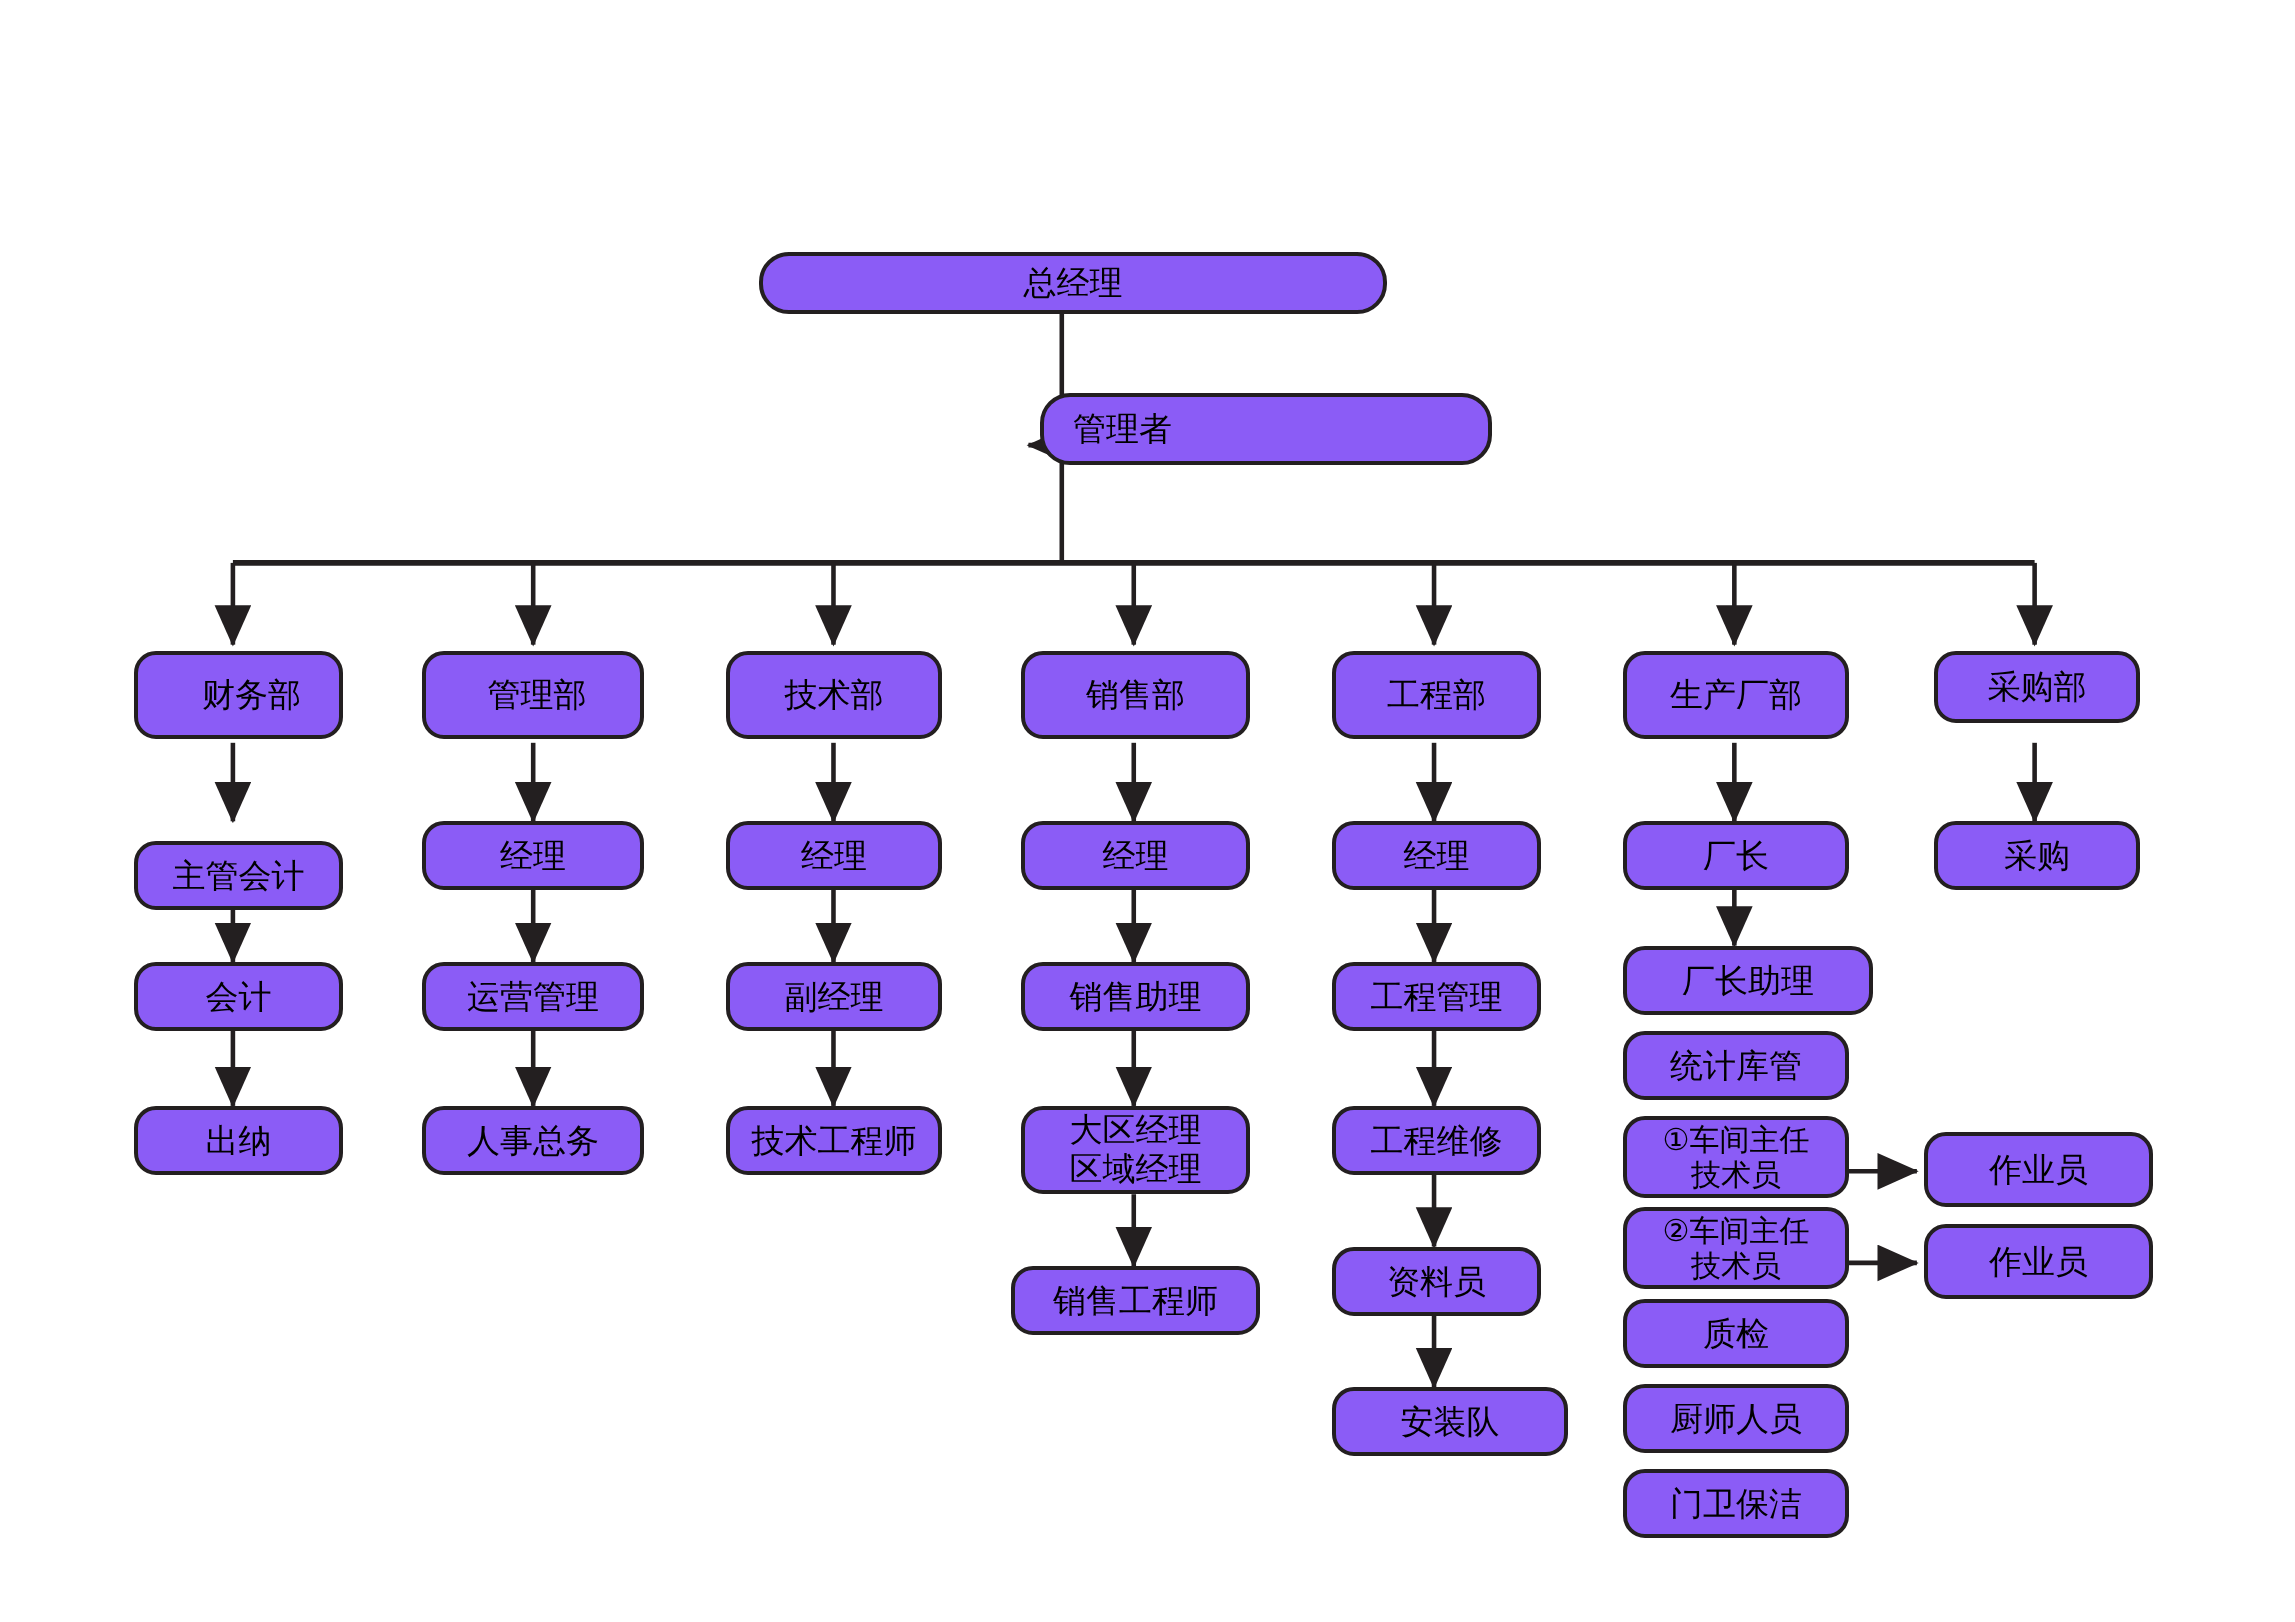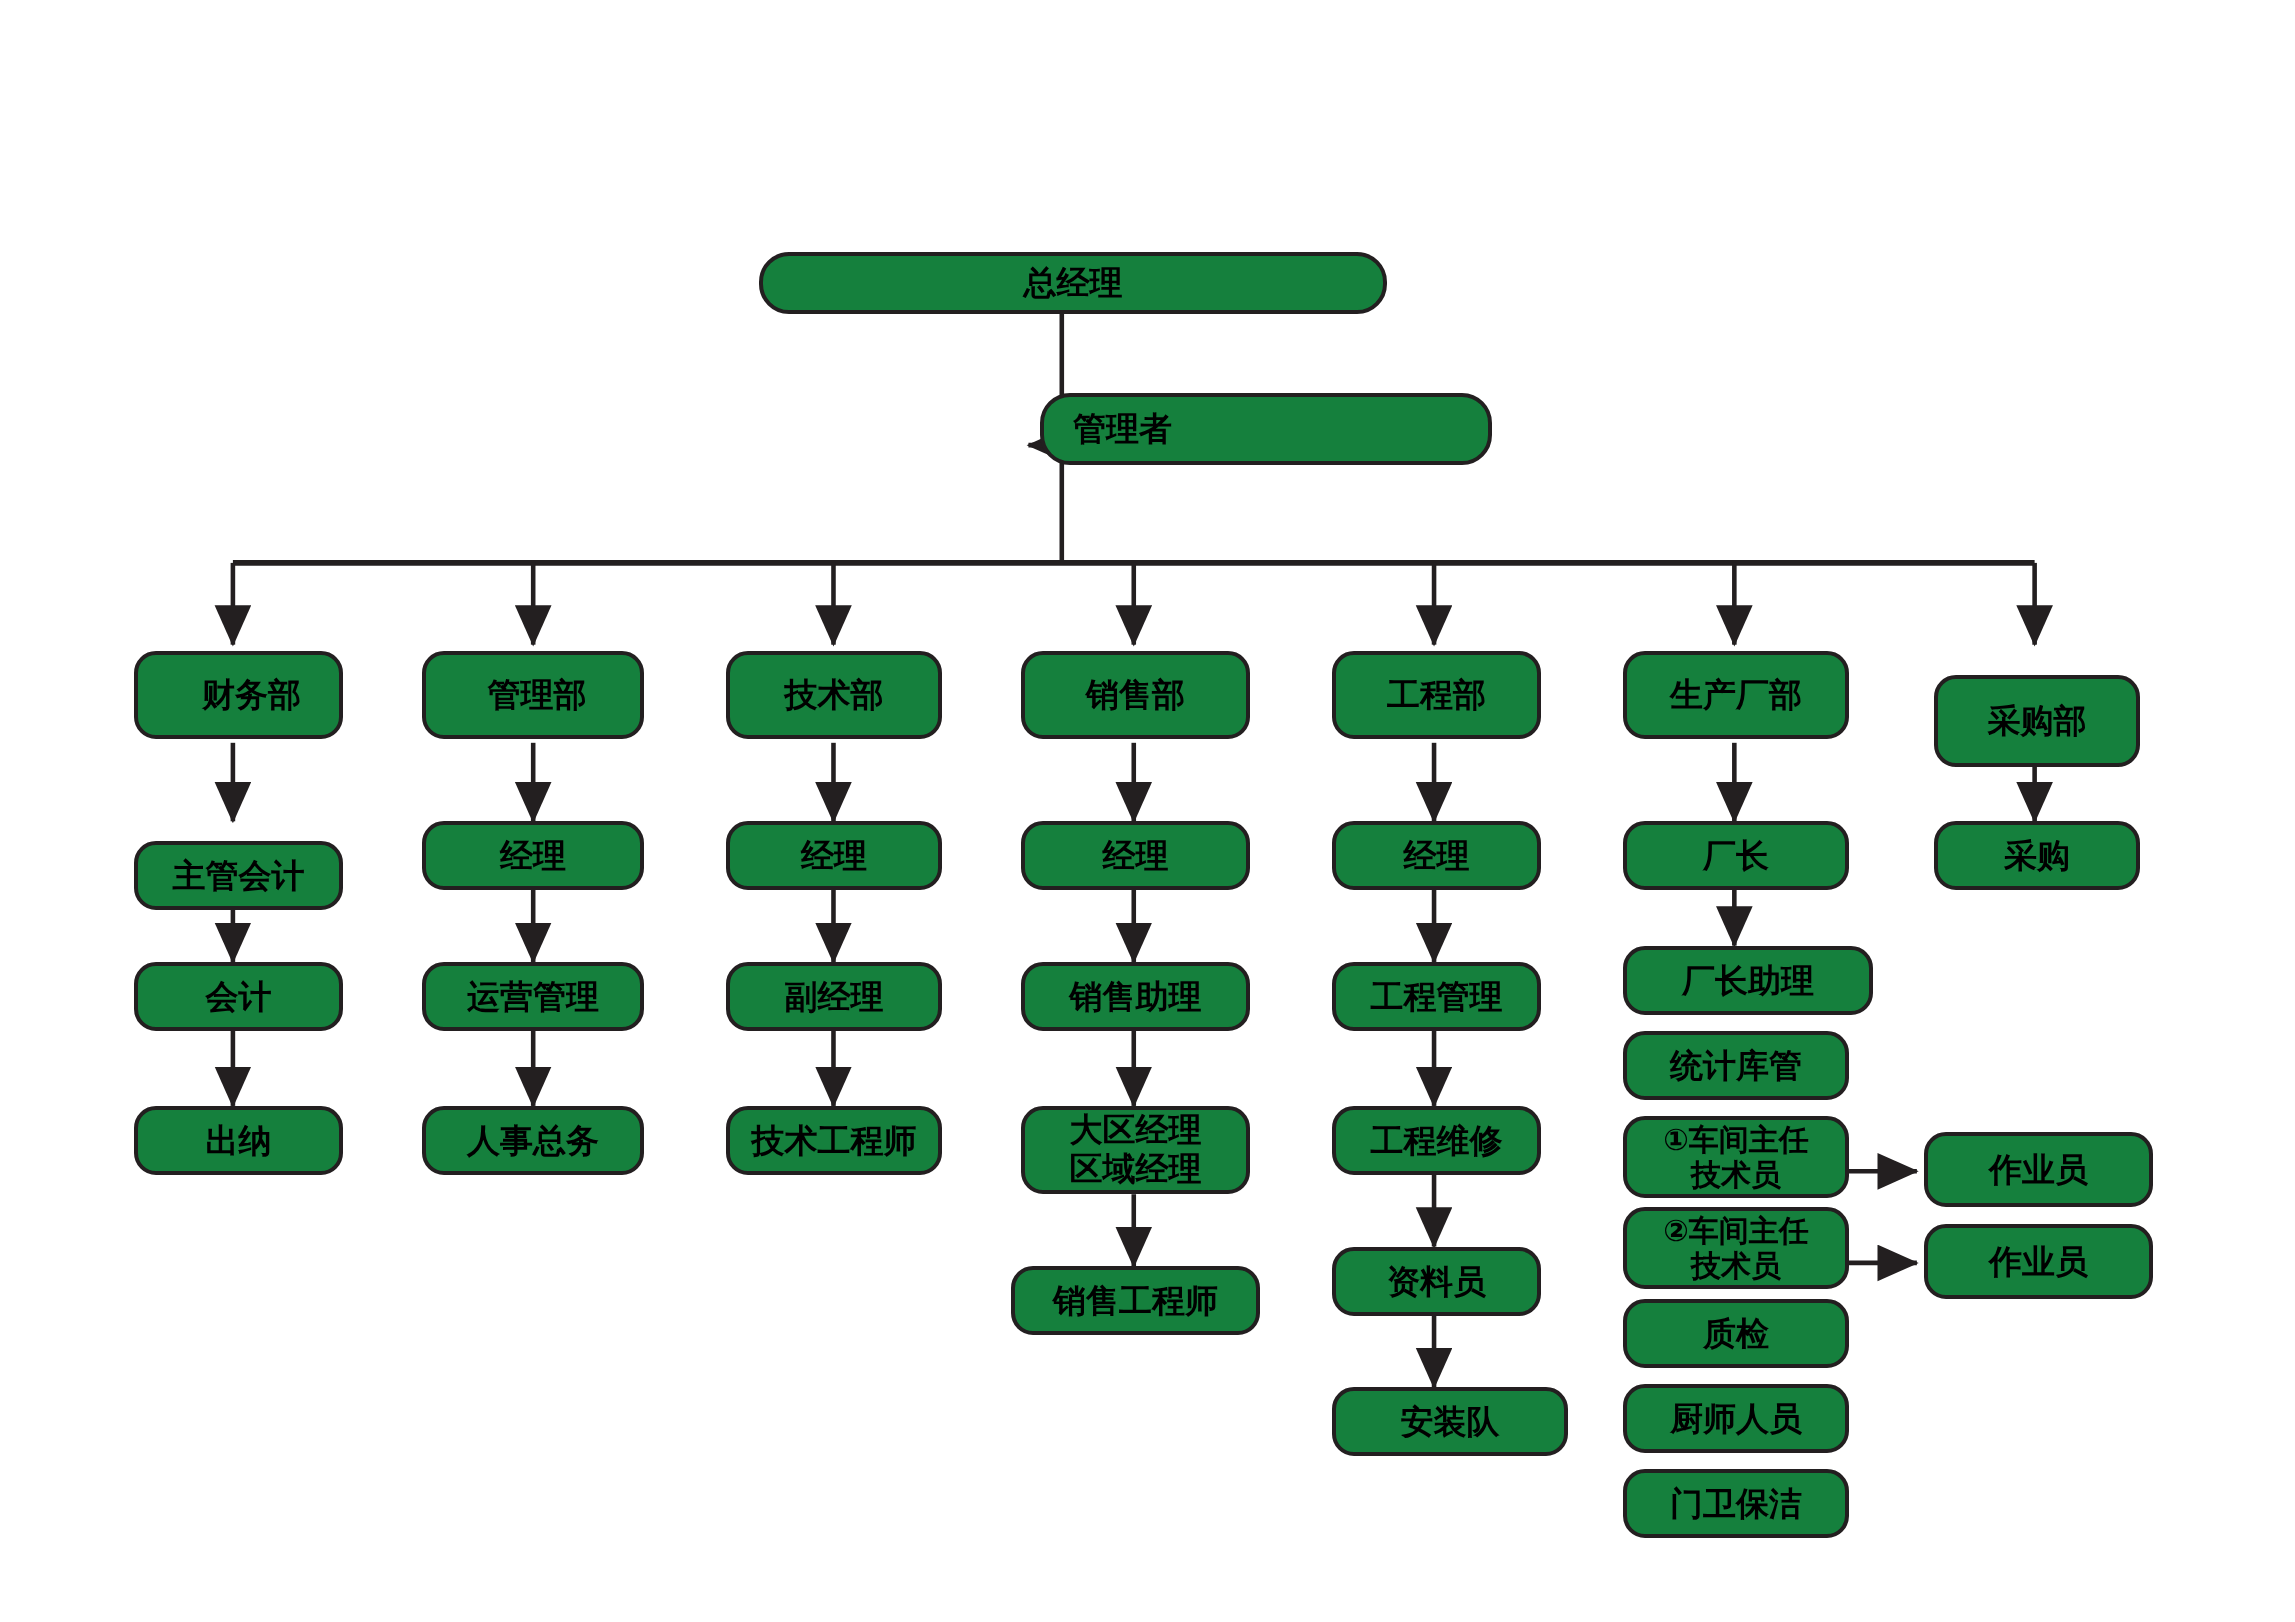--- a/index.html
+++ b/index.html
@@ -34,33 +34,32 @@
     position: absolute;
     left: 0;
     top: 0;
     width: 2295px;
     height: 1623px;
   }
   
   .node {
     position: absolute;
     box-sizing: border-box;
-    background: #15803d;
+    background: #8b5cf6;
     border: 4.6px solid #231f20;
     border-radius: 22px;
     color: #000000;
     font-size: 33px;
     line-height: 1.15;
     display: flex;
     align-items: center;
     justify-content: center;
     text-align: center;
     white-space: pre-line;
     z-index: 5;
-    font-weight: bold;
   }
   .node.left-align {
     justify-content: flex-start;
     text-align: left;
     padding-left: 29px;
   }
   .node.two-line {
     line-height: 1.18;
   }
   .node.big-radius {
@@ -132,21 +131,21 @@
   <div class="node big-radius" style="left:759px; top:252px; width:628px; height:62px;">总经理</div>
 
   <div class="node big-radius left-align" style="left:1040px; top:393px; width:452px; height:72px;">管理者</div>
 
   <div class="node" style="left:134px; top:651px; width:209px; height:88px;padding-left:26px;">财务部</div>
   <div class="node" style="left:422px; top:651px; width:222px; height:88px;padding-left:8px;">管理部</div>
   <div class="node" style="left:726px; top:651px; width:216px; height:88px;">技术部</div>
   <div class="node" style="left:1021px; top:651px; width:229px; height:88px;">销售部</div>
   <div class="node" style="left:1332px; top:651px; width:209px; height:88px;">工程部</div>
   <div class="node" style="left:1623px; top:651px; width:226px; height:88px;">生产厂部</div>
-  <div class="node" style="left:1934px; top:651px; width:206px; height:92px;margin-top:24px;">采购部</div>
+  <div class="node" style="left:1934px; top:651px; width:206px; height:72px;">采购部</div>
 
   <div class="node" style="left:134px; top:821px; width:209px; height:69px;margin-top:20px;">主管会计</div>
   <div class="node" style="left:134px; top:962px; width:209px; height:69px;">会计</div>
   <div class="node" style="left:134px; top:1106px; width:209px; height:69px;">出纳</div>
 
   <div class="node" style="left:422px; top:821px; width:222px; height:69px;">经理</div>
   <div class="node" style="left:422px; top:962px; width:222px; height:69px;">运营管理</div>
   <div class="node" style="left:422px; top:1106px; width:222px; height:69px;">人事总务</div>
 
   <div class="node" style="left:726px; top:821px; width:216px; height:69px;">经理</div>

